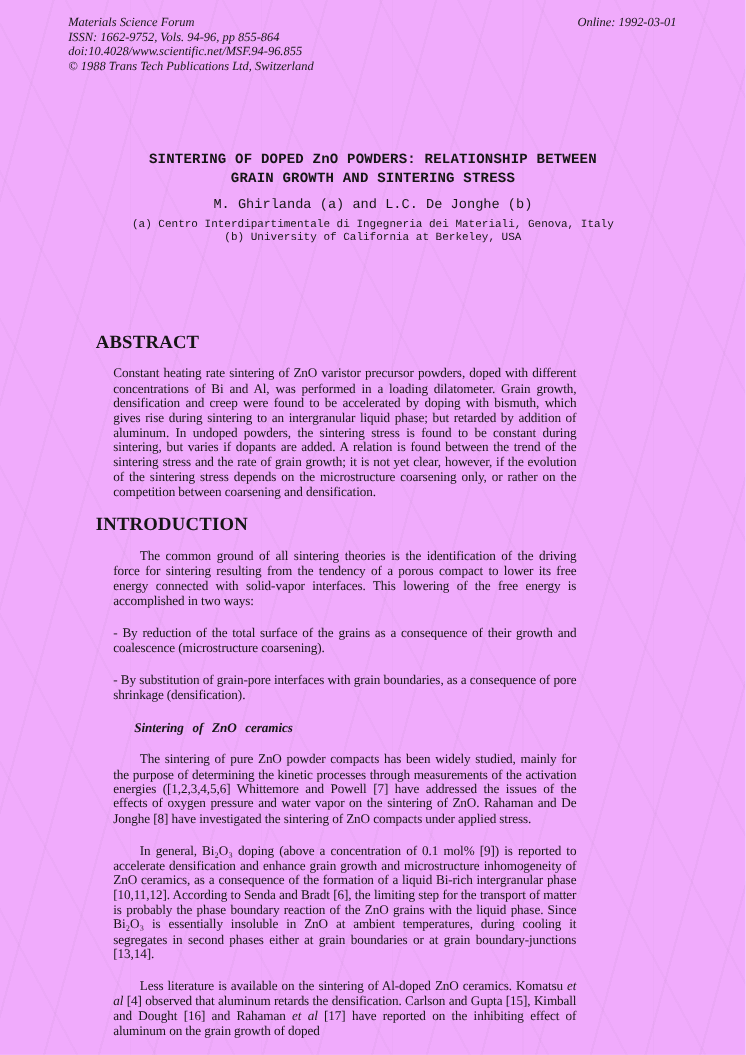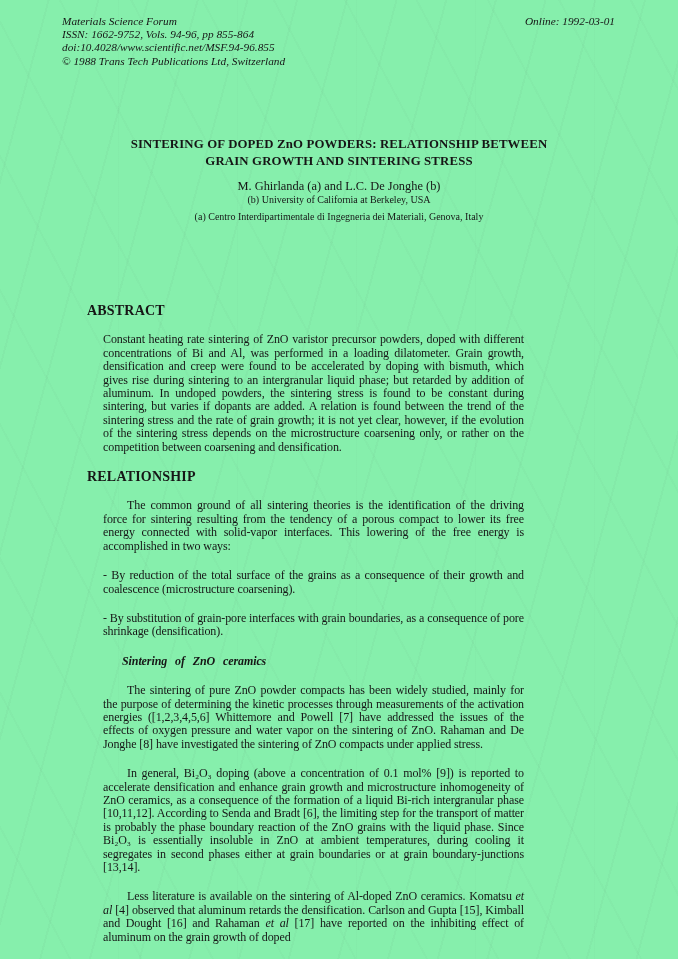--- a/index.html
+++ b/index.html
@@ -1,20 +1,20 @@
 <!DOCTYPE html>
 <html><head>
 <meta charset="utf-8">
 <style>
   html, body { margin: 0; padding: 0; background: #ffffff; }
   .page {
     position: relative;
     width: 678px;
     height: 959px;
-    background: #86efac;
+    background: #f0abfc;
     overflow: hidden;
     color: #161616;
     font-family: "Liberation Serif", serif;
   }
   
   .watermark {
     position: absolute;
     inset: 0;
     background-image:
       repeating-linear-gradient(105deg, transparent 0 46px, rgba(60,60,60,0.03) 46px 48px),
@@ -36,21 +36,21 @@
   }
   .cite-left div { white-space: nowrap; }
   .cite-right { white-space: nowrap; }
   
   .title-block {
     position: absolute;
     left: 0;
     right: 0;
     top: 136px;
     text-align: center;
-    font-family: Liberation Serif, serif;
+    font-family: Liberation Mono, monospace;
   }
   .paper-title {
     margin: 0;
     font-size: 12.8px;
     font-weight: bold;
     line-height: 17px;
     letter-spacing: 0.15px;
   }
   .authors {
     margin-top: 9px;
@@ -69,21 +69,21 @@
     top: 304px;
     width: 453px;
     font-size: 12px;
     line-height: 13.4px;
     letter-spacing: -0.1px;
     text-align: justify;
   }
   .body-col p { margin: 16px; }
   .sec-heading {
     margin: 0;
-    font-size: 14px;
+    font-size: 17px;
     font-weight: bold;
     letter-spacing: 0.2px;
   }
   .sec-heading.intro { margin-top: 6px; }
   .indent { text-indent: 24px; }
   .sub-heading {
     margin: 11px;
     font-size: 12px;
     font-weight: bold;
     font-style: italic;
@@ -104,29 +104,29 @@
       <div>ISSN: 1662-9752, Vols. 94-96, pp 855-864</div>
       <div>doi:10.4028/www.scientific.net/MSF.94-96.855</div>
       <div>© 1988 Trans Tech Publications Ltd, Switzerland</div>
     </div>
     <div class="cite-right">Online: 1992-03-01</div>
   </div>
 
   <div class="title-block">
     <h1 class="paper-title"><span>SINTERING OF DOPED ZnO POWDERS: RELATIONSHIP BETWEEN</span><br><span>GRAIN GROWTH AND SINTERING STRESS</span></h1>
     <div class="authors">M. Ghirlanda (a) and L.C. De Jonghe (b)</div>
+    <div class="affiliation first">(a) Centro Interdipartimentale di Ingegneria dei Materiali, Genova, Italy</div>
     <div class="affiliation">(b) University of California at Berkeley, USA</div>
-    <div class="affiliation first">(a) Centro Interdipartimentale di Ingegneria dei Materiali, Genova, Italy</div>
   </div>
 
   <div class="body-col">
     <h2 class="sec-heading">ABSTRACT</h2>
     <p>Constant heating rate sintering of ZnO varistor precursor powders, doped with different concentrations of Bi and Al, was performed in a loading dilatometer. Grain growth, densification and creep were found to be accelerated by doping with bismuth, which gives rise during sintering to an intergranular liquid phase; but retarded by addition of aluminum. In undoped powders, the sintering stress is found to be constant during sintering, but varies if dopants are added. A relation is found between the trend of the sintering stress and the rate of grain growth; it is not yet clear, however, if the evolution of the sintering stress depends on the microstructure coarsening only, or rather on the competition between coarsening and densification.</p>
 
-    <h2 class="sec-heading intro">RELATIONSHIP</h2>
+    <h2 class="sec-heading intro">INTRODUCTION</h2>
     <p class="indent">The common ground of all sintering theories is the identification of the driving force for sintering resulting from the tendency of a porous compact to lower its free energy connected with solid-vapor interfaces. This lowering of the free energy is accomplished in two ways:</p>
     <p>- By reduction of the total surface of the grains as a consequence of their growth and coalescence (microstructure coarsening).</p>
     <p>- By substitution of grain-pore interfaces with grain boundaries, as a consequence of pore shrinkage (densification).</p>
 
     <h3 class="sub-heading">Sintering of ZnO ceramics</h3>
     <p class="indent">The sintering of pure ZnO powder compacts has been widely studied, mainly for the purpose of determining the kinetic processes through measurements of the activation energies ([1,2,3,4,5,6] Whittemore and Powell [7] have addressed the issues of the effects of oxygen pressure and water vapor on the sintering of ZnO. Rahaman and De Jonghe [8] have investigated the sintering of ZnO compacts under applied stress.</p>
     <p class="indent">In general, Bi₂O₃ doping (above a concentration of 0.1 mol% [9]) is reported to accelerate densification and enhance grain growth and microstructure inhomogeneity of ZnO ceramics, as a consequence of the formation of a liquid Bi-rich intergranular phase [10,11,12]. According to Senda and Bradt [6], the limiting step for the transport of matter is probably the phase boundary reaction of the ZnO grains with the liquid phase. Since Bi₂O₃ is essentially insoluble in ZnO at ambient temperatures, during cooling it segregates in second phases either at grain boundaries or at grain boundary-junctions [13,14].</p>
     <p class="indent"><span>Less literature is available on the sintering of Al-doped ZnO ceramics. Komatsu </span><span style="font-style: italic;">et al</span><span> [4] observed that aluminum retards the densification. Carlson and Gupta [15], Kimball and Dought [16] and Rahaman </span><span style="font-style: italic;">et al</span><span> [17] have reported on the inhibiting effect of aluminum on the grain growth of doped</span></p>
   </div>
 </div>

